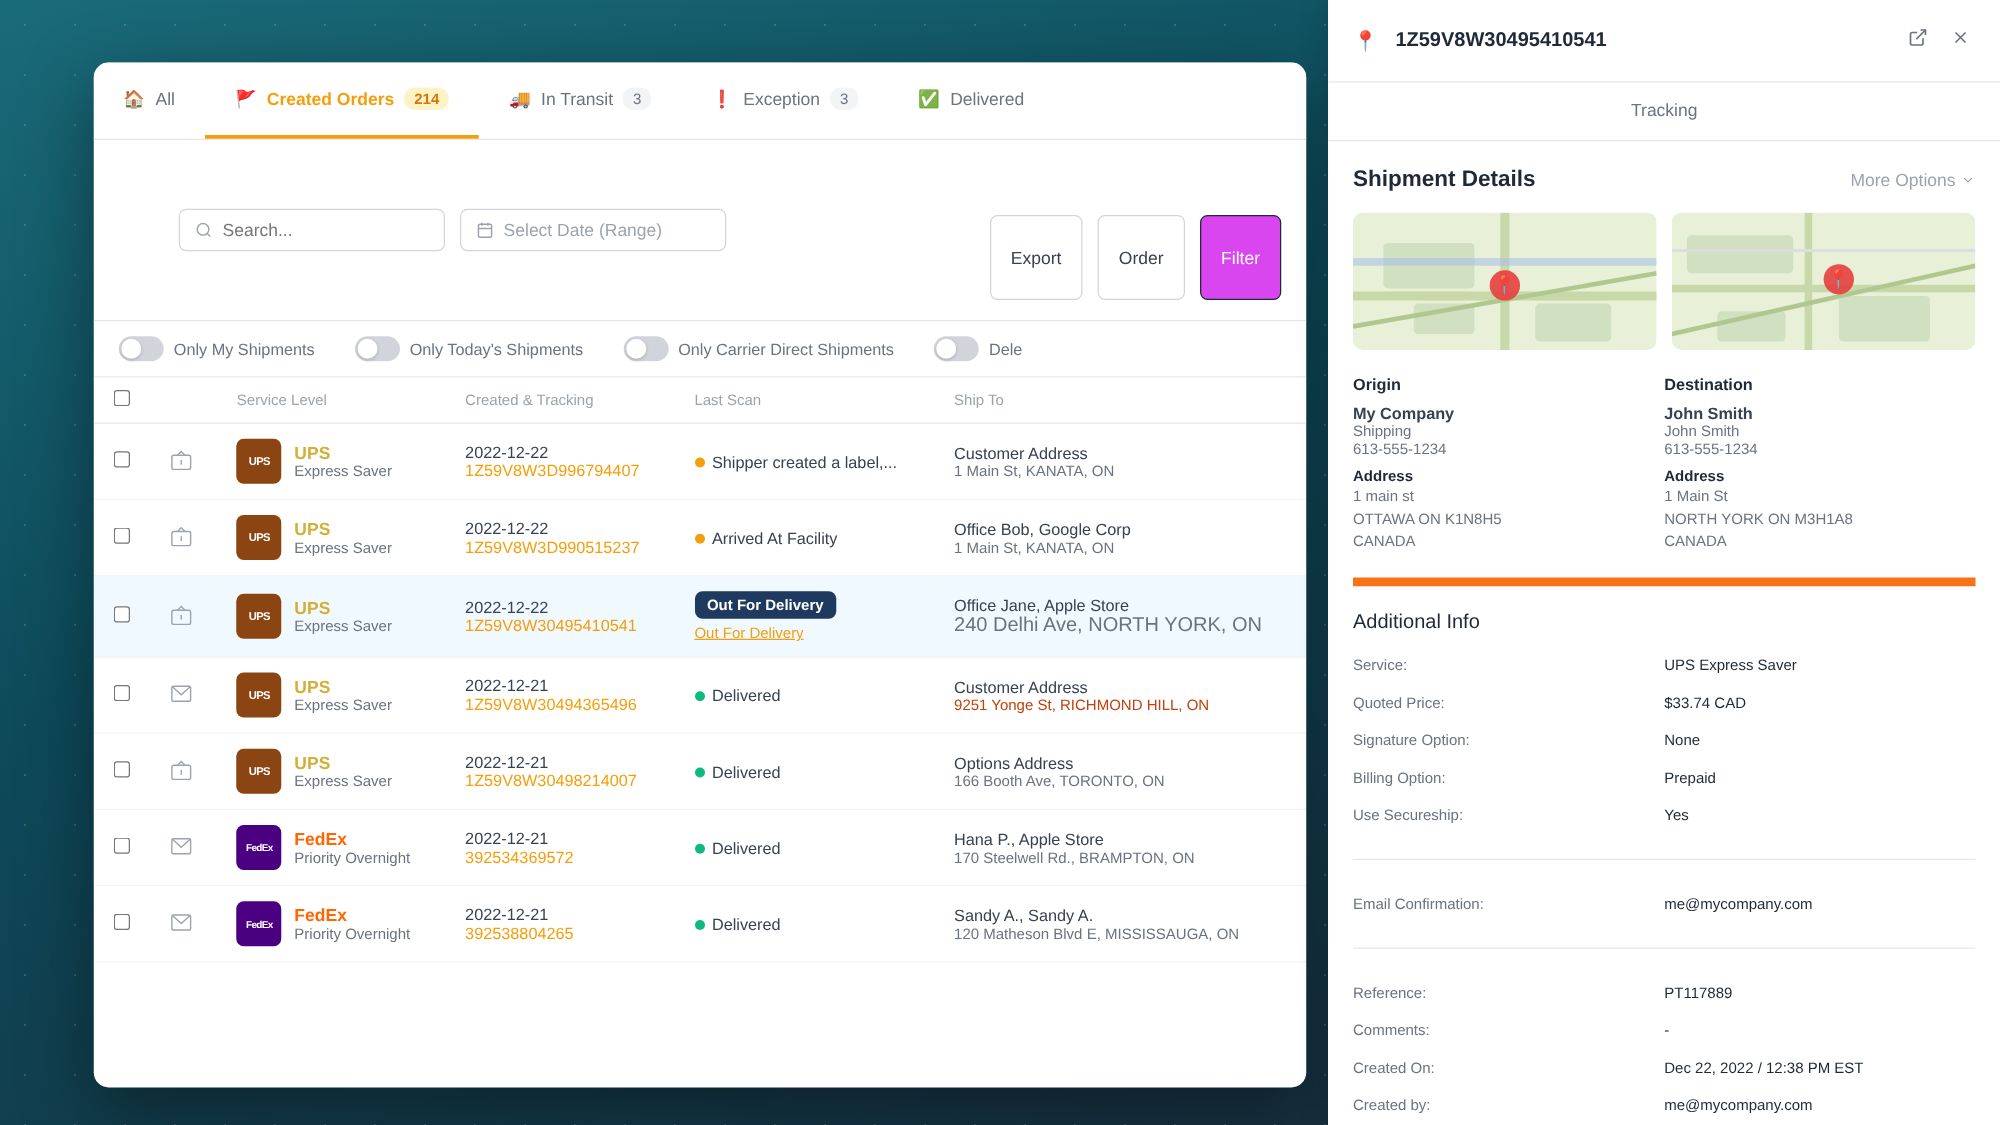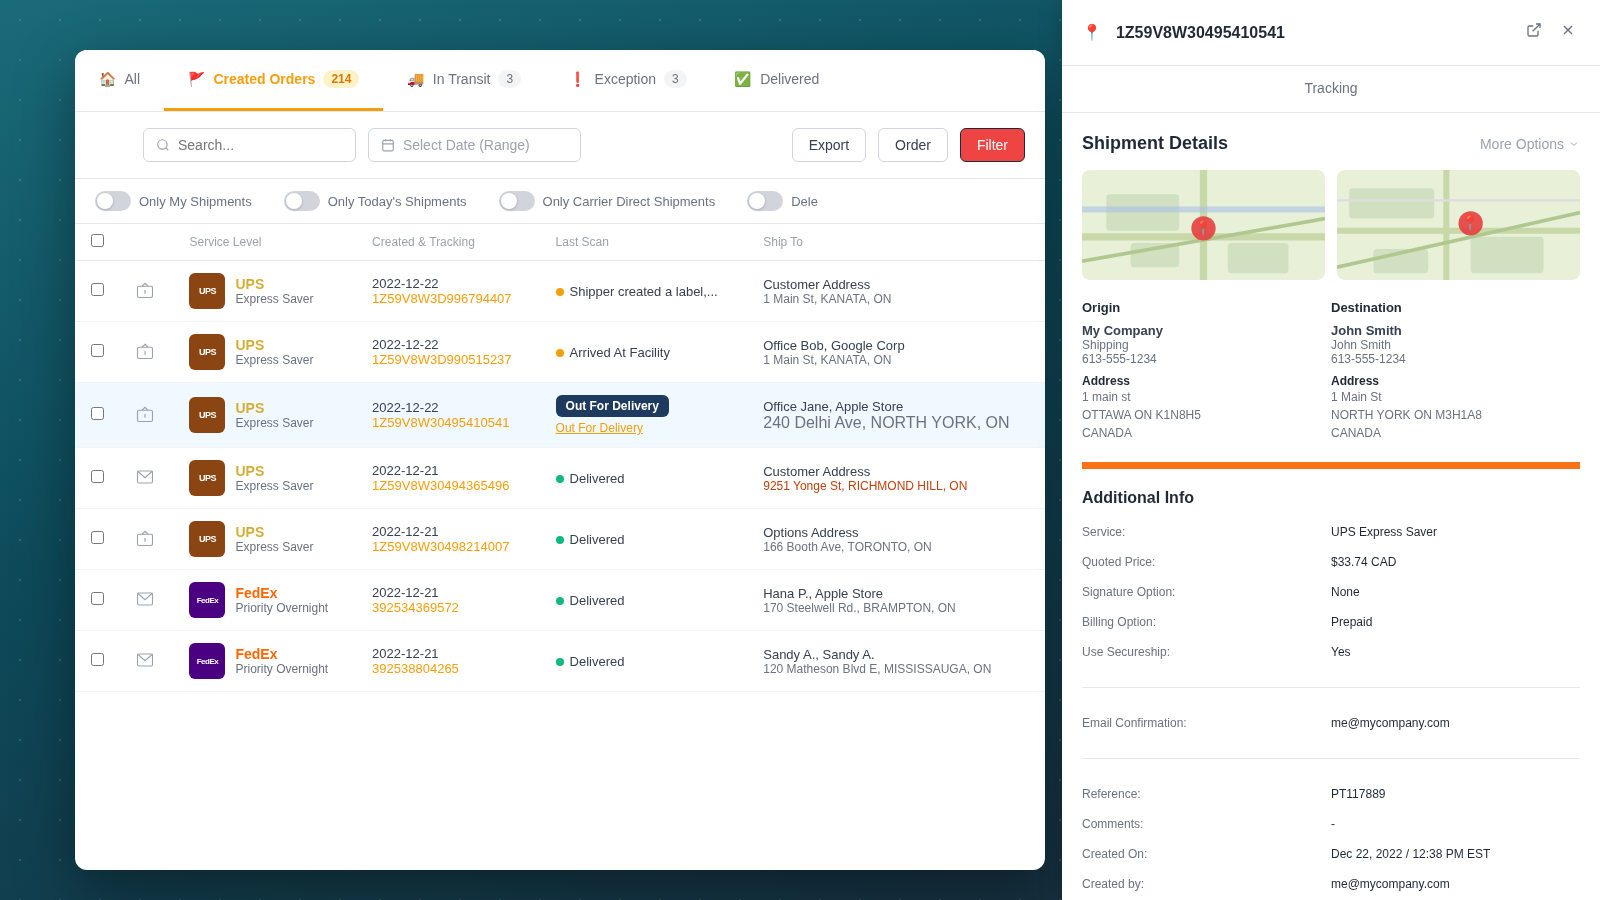--- a/index.html
+++ b/index.html
@@ -105,25 +105,26 @@
       flex: 1;
       max-width: 240px;
       color: #9ca3af;
       font-size: 14px;
     }
     .spacer { flex: 1; }
     .btn {
       border: 1px solid #d1d5db;
       background: #ffffff;
       border-radius: 6px;
-      padding: 8px 16px;
+      padding: 25px 16px;
       font-size: 14px;
       color: #374151;
       cursor: pointer;
       font-weight: 500;
+      margin-top: 44px;
     }
 
     
     .toggles-row {
       display: flex;
       align-items: center;
       padding: 12px 20px;
       gap: 32px;
       border-bottom: 1px solid #e5e7eb;
     }
@@ -339,21 +340,21 @@
     }
     .od-name { font-size: 13px; color: #374151; font-weight: 600; }
     .od-sub { font-size: 12px; color: #6b7280; }
     .od-phone { font-size: 12px; color: #6b7280; margin-bottom: 8px; }
     .od-addr-label { font-size: 12px; font-weight: 700; color: #1f2937; margin-top: 4px; }
     .od-addr { font-size: 12px; color: #6b7280; line-height: 1.5; }
 
     .additional-info { margin-top: 0; }
     .ai-title {
       font-size: 16px;
-      font-weight: 700;
+      font-weight: 400;
       color: #1f2937;
       margin-bottom: 14px;
     }
     .info-grid {
       display: grid;
       grid-template-columns: 1fr 1fr;
       gap: 8px 0;
     }
     .info-label { font-size: 12px; color: #6b7280; padding: 4px 0; }
     .info-value { font-size: 12px; color: #1f2937; font-weight: 500; padding: 4px 0; }
@@ -403,21 +404,21 @@
         <rect x="3" y="4" width="18" height="18" rx="2"></rect>
           <line x1="16" y1="2" x2="16" y2="6"></line>
           <line x1="8" y1="2" x2="8" y2="6"></line>
           <line x1="3" y1="10" x2="21" y2="10"></line>
       </svg>
       <span>Select Date (Range)</span>
     </div>
     <div class="spacer"></div>
     <button class="btn">Export</button>
     <button class="btn">Order</button>
-    <button class="btn" style="background:#ef4444;color:white;border-color:#1f2937;">Filter</button>
+    <button class="btn" style="background:#d946ef;color:white;border-color:#1f2937;">Filter</button>
   </div>
 
   <div class="toggles-row">
     <div class="toggle-item">
       <div class="toggle-switch"></div>
       <span>Only My Shipments</span>
     </div>
     <div class="toggle-item">
       <div class="toggle-switch"></div>
       <span>Only Today's Shipments</span>

